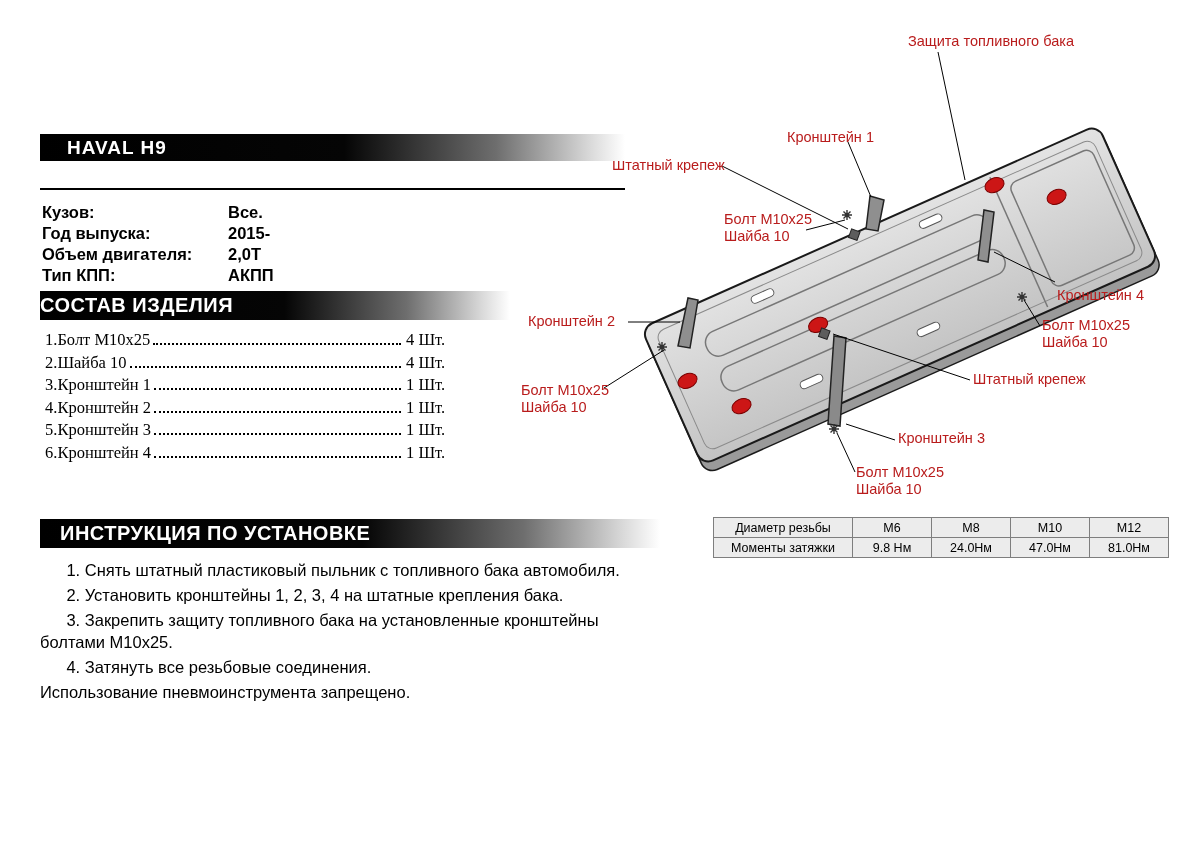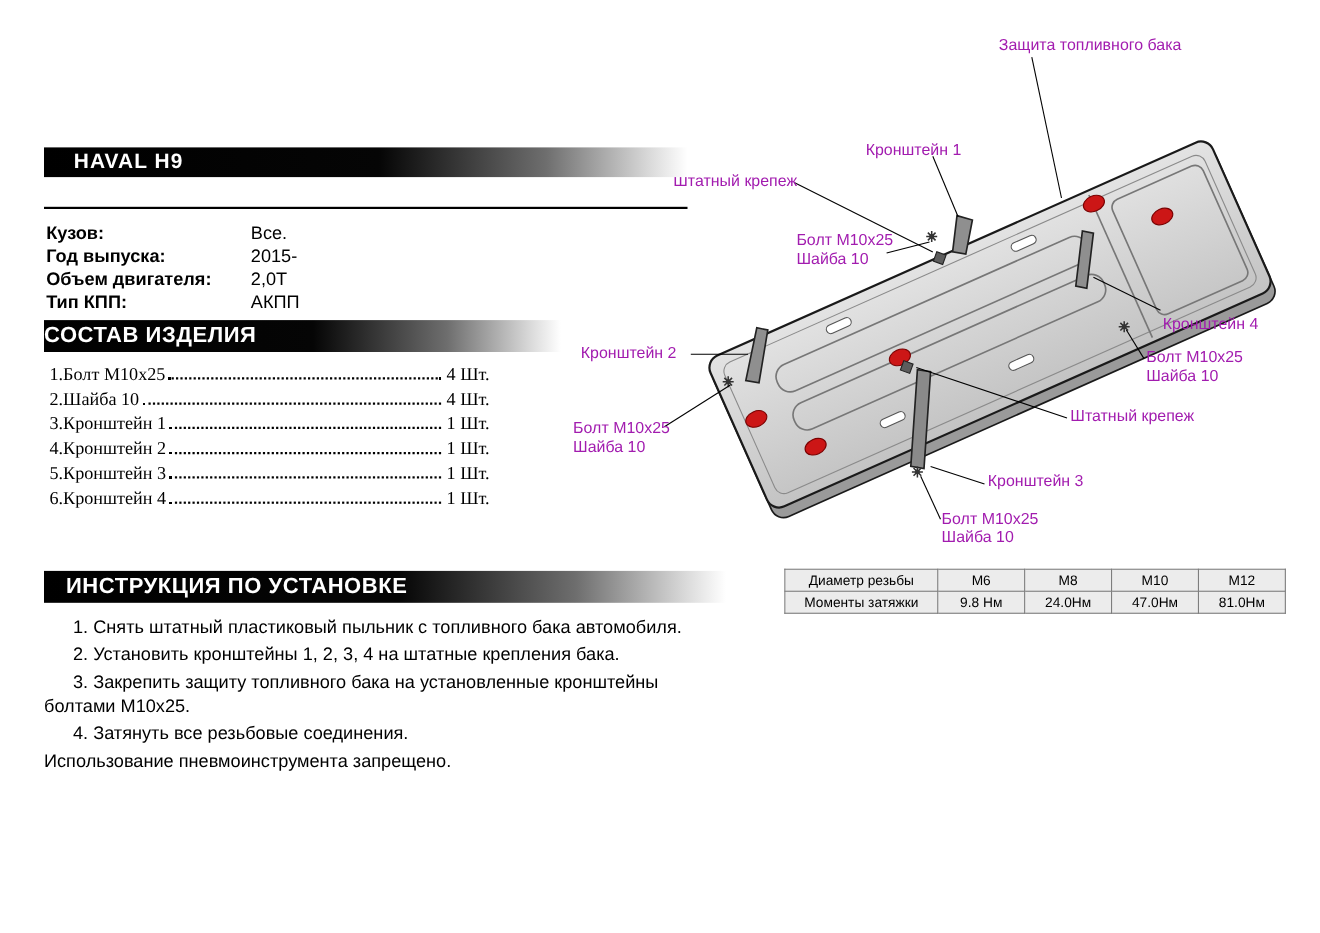--- a/index.html
+++ b/index.html
@@ -12,41 +12,41 @@
   #sostav-bar{left:40px;top:291px;width:470px;height:29px;font-size:20px;letter-spacing:.5px;box-sizing:border-box;}
   #instr-bar{left:40px;top:519px;width:620px;height:29px;font-size:20px;letter-spacing:.5px;padding-left:20px;box-sizing:border-box;}
 
   #article-row{position:absolute;left:42px;top:165px;font-size:16.5px;font-weight:bold;white-space:nowrap;}
   #article-row .lbl{display:inline-block;width:173px;}
   #article-line{position:absolute;left:40px;top:188px;width:585px;height:2px;background:#000;}
 
   #specs{position:absolute;left:42px;top:203px;font-size:16.5px;}
   .spec-row{display:flex;height:21px;align-items:flex-start;}
   .spec-label{width:186px;font-weight:bold;}
-  .spec-value{font-weight:normal;}
+  .spec-value{font-weight:bold;}
 
   #parts-list{position:absolute;left:45px;top:330px;width:417px;font-size:16.5px;}
   .part-row{display:flex;align-items:baseline;height:22.5px;font-family:Liberation Serif, serif;}
   .part-name{white-space:nowrap;}
   .part-leader{flex:1;border-bottom:2px dotted #000;margin:0 5px 4px 3px;}
   .part-qty{width:56px;white-space:nowrap;}
 
   #instr-text{position:absolute;left:40px;top:560px;width:606px;font-size:16.5px;line-height:1.33;}
   #instr-text p{margin:0 0 3px 0;}
   #instr-text .step{text-indent:1.6em;}
   #instr-text .note{text-indent:0;}
 
   #torque-table{position:absolute;left:713px;top:517px;border-collapse:collapse;font-size:12.5px;}
   #torque-table td{border:1px solid #7e7e7e;background:#ececec;text-align:center;padding:2px 8px;height:15px;}
   #torque-table td.first{width:122px;}
   #torque-table td.num{width:62px;}
 
   #diagram-svg{position:absolute;left:0;top:0;width:1200px;height:848px;}
 
-  .co{position:absolute;font-size:14.5px;line-height:17px;color:#a21caf;white-space:nowrap;}
+  .co{position:absolute;font-size:14.5px;line-height:17px;color:#b91c1c;white-space:nowrap;}
   .co-0{left:908px;top:33px}
   .co-1{left:787px;top:129px}
   .co-2{left:612px;top:157px}
   .co-3{left:724px;top:211px}
   .co-4{left:1057px;top:287px}
   .co-5{left:1042px;top:317px}
   .co-6{left:528px;top:313px}
   .co-7{left:521px;top:382px}
   .co-8{left:973px;top:371px}
   .co-9{left:898px;top:430px}

